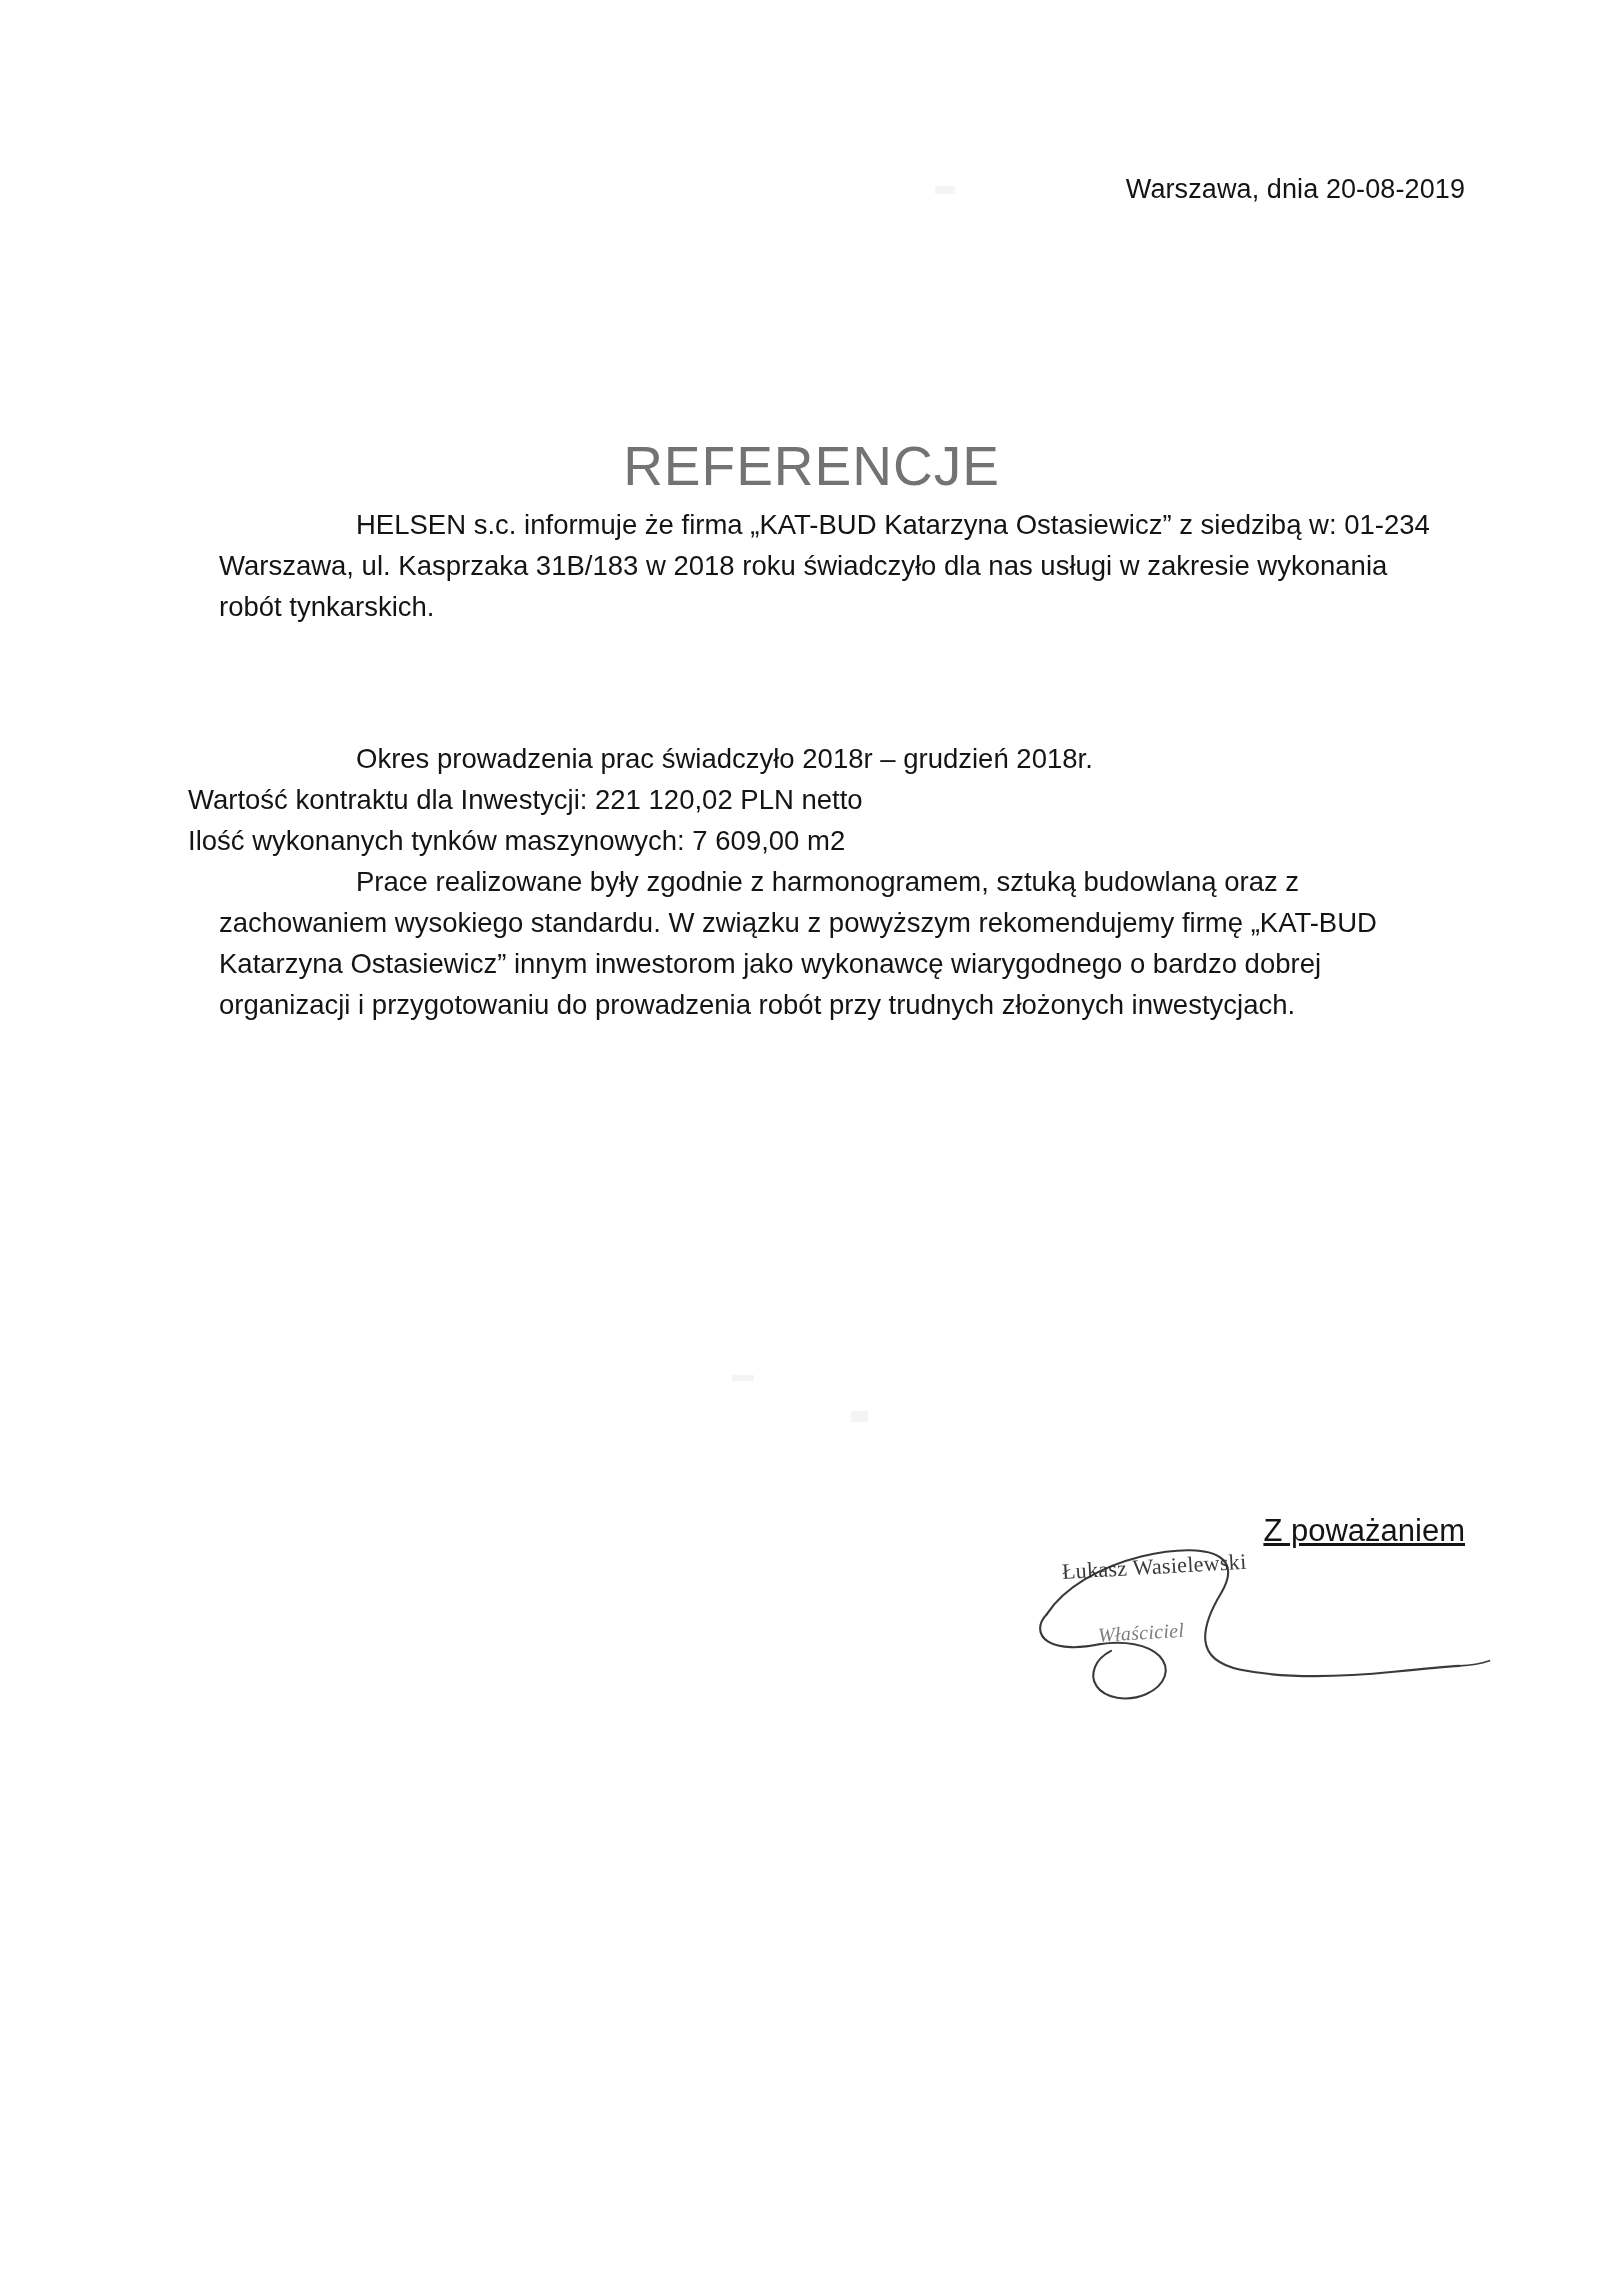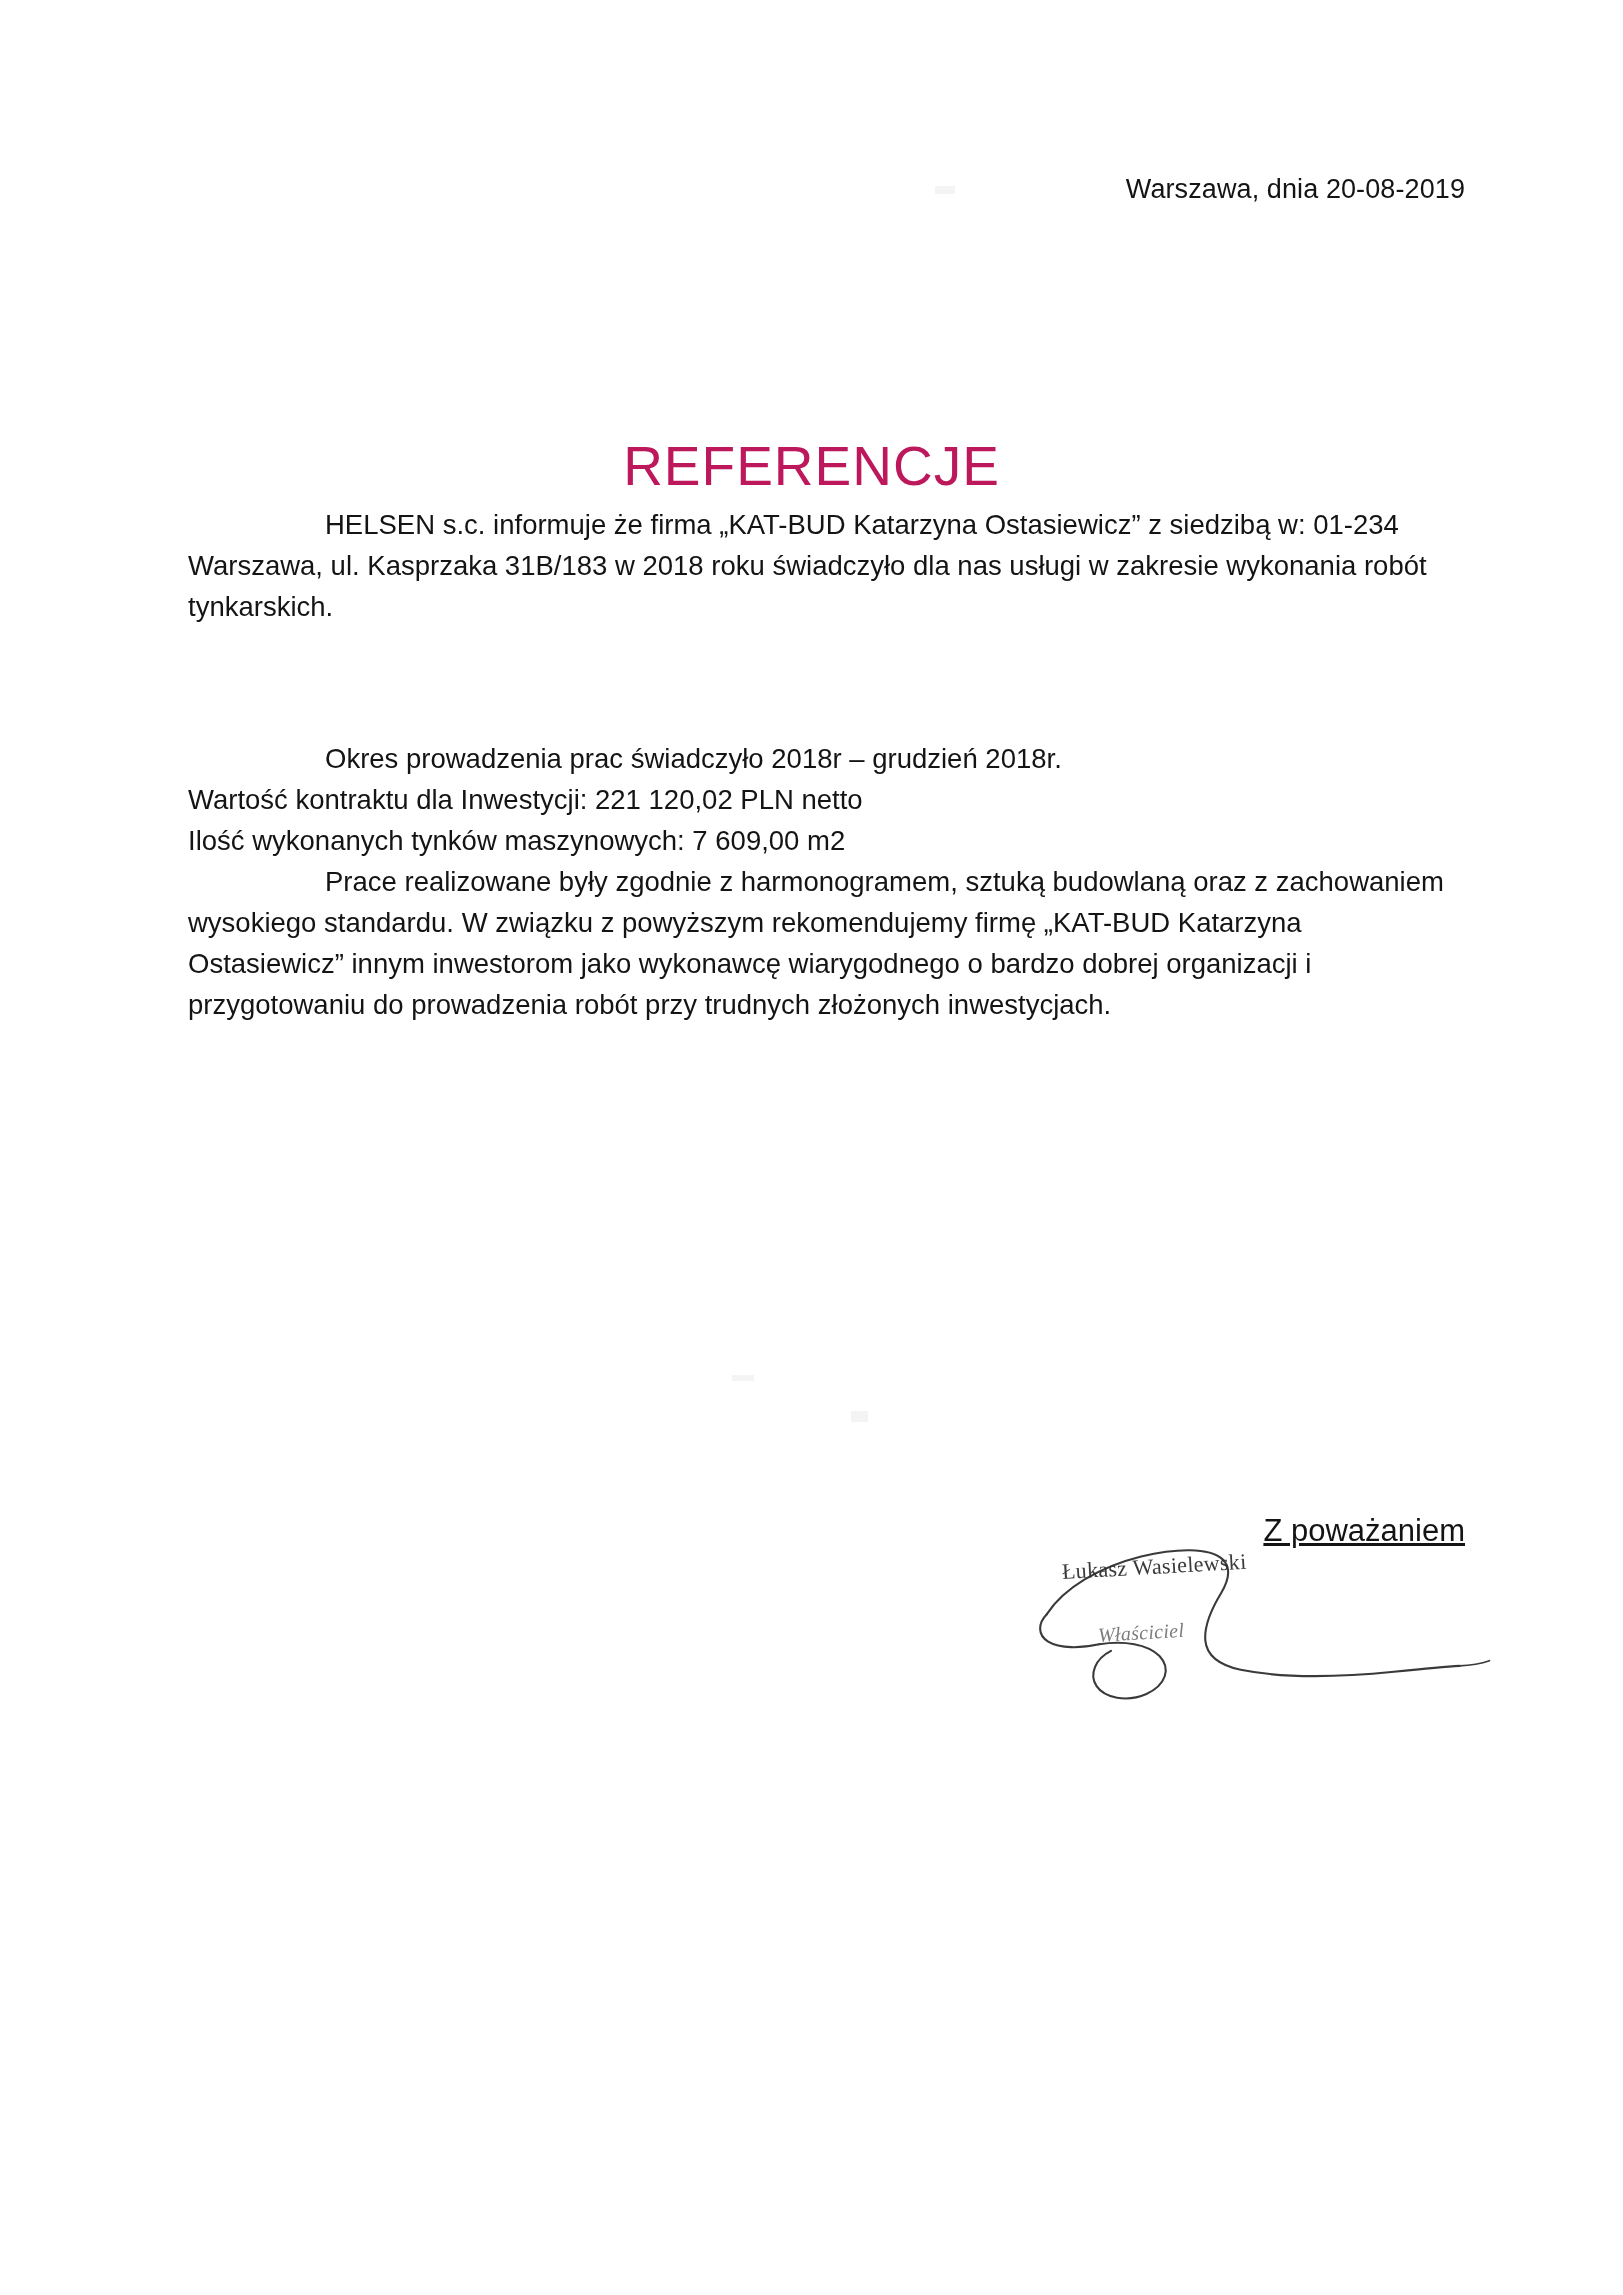--- a/index.html
+++ b/index.html
@@ -37,41 +37,42 @@
   .doc-title {
     position: absolute;
     top: 402px;
     left: 0;
     width: 1623px;
     text-align: center;
     font-size: 55px;
     line-height: 1.0;
     letter-spacing: 1px;
     font-weight: 400;
-    color: #be185d;
+    color: #737373;
   }
 
   
   .body-block {
     position: absolute;
     left: 188px;
     top: 504px;
     width: 1257px;
     font-size: 27.5px;
     line-height: 41px;
     color: #141414;
   }
 
   .para {
     margin: 0;
     text-align: left;
   }
 
   .para.indent {
     text-indent: 137px;
+    margin-left: 31px;
   }
   .spacer-md { height: 51px; }
   .spacer-lg { height: 60px; }
 
   
   .closing {
     position: absolute;
     top: 1512px;
     right: 198px;
     font-size: 31px;

